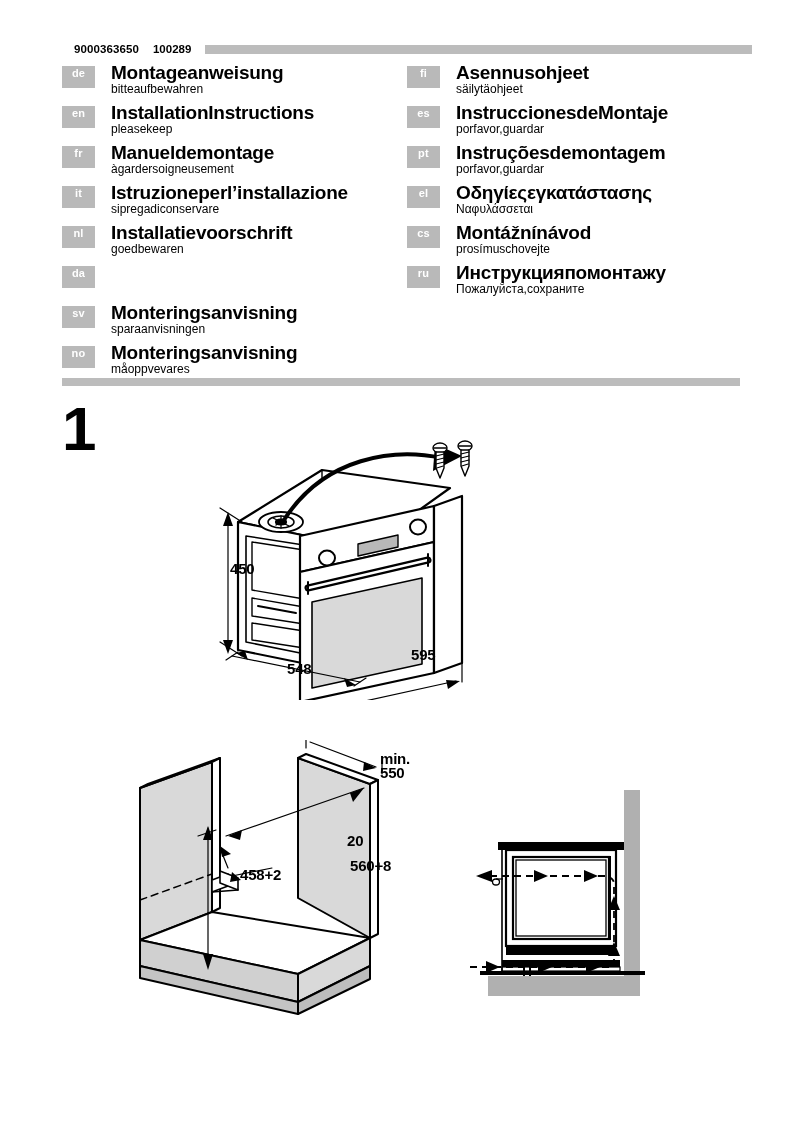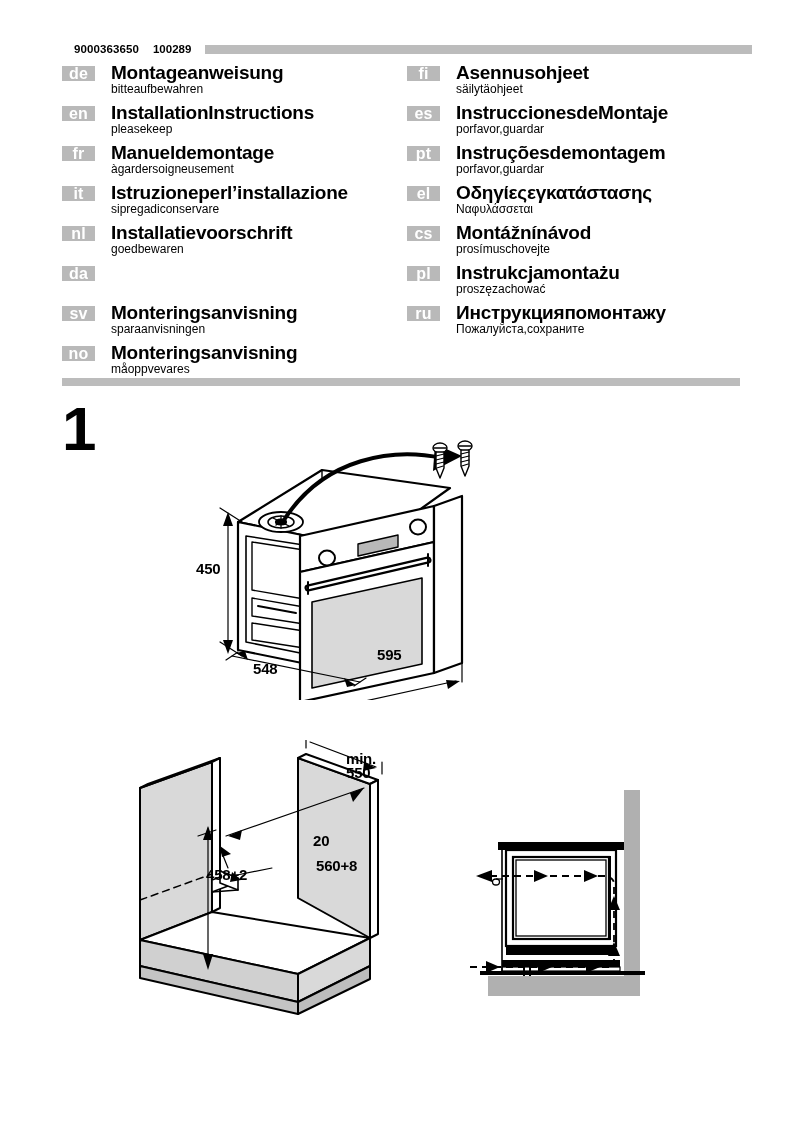--- a/index.html
+++ b/index.html
@@ -58,24 +58,24 @@
     width: 345px;
   }
   .lang-row {
     display: flex;
     align-items: flex-start;
     margin-bottom: 2px;
     height: 38px;
   }
   .lang-tag {
     width: 33px;
-    height: 15px;
+    height: 22px;
     background: #b9b9b9;
     color: #ffffff;
-    font-size: 16px;
+    font-size: 11px;
     font-weight: bold;
     line-height: 15px;
     text-align: center;
     flex: 0 0 33px;
     margin-top: 4px;
     letter-spacing: .2px;
   }
   .lang-texts {
     margin-left: 16px;
     min-width: 0;
@@ -121,20 +121,21 @@
   #fig-oven   { left: 150px; top: 430px;  width: 400px; height: 270px; }
   #fig-cabinet{ left: 120px; top: 740px;  width: 330px; height: 300px; }
   #fig-airflow{ left: 450px; top: 790px;  width: 340px; height: 240px; }
 
   .dim-label {
     position: absolute;
     font-size: 15px;
     font-weight: bold;
     white-space: nowrap;
     letter-spacing: -.2px;
+    margin-left: 34px;
   }
   .dim-label .sup {
     font-size: 15px;
     font-weight: bold;
     vertical-align: baseline;
   }
   .dim-label .minline {
     display: block;
     line-height: 14px;
   }
@@ -232,27 +233,20 @@
       <div class="lang-texts">
         <div class="lang-title">Οδηγίεςεγκατάστασης</div>
         <div class="lang-sub">Ναφυλάσσεται</div>
       </div>
     </div>
     <div class="lang-row">
       <span class="lang-tag">cs</span>
       <div class="lang-texts">
         <div class="lang-title">Montážnínávod</div>
         <div class="lang-sub">prosímuschovejte</div>
-      </div>
-    </div>
-    <div class="lang-row">
-      <span class="lang-tag">pl</span>
-      <div class="lang-texts">
-        <div class="lang-title">Instrukcjamontażu</div>
-        <div class="lang-sub">proszęzachować</div>
       </div>
     </div>
     <div class="lang-row">
       <span class="lang-tag">ru</span>
       <div class="lang-texts">
         <div class="lang-title">Инструкцияпомонтажу</div>
         <div class="lang-sub">Пожалуйста,сохраните</div>
       </div>
     </div>
   </div>

